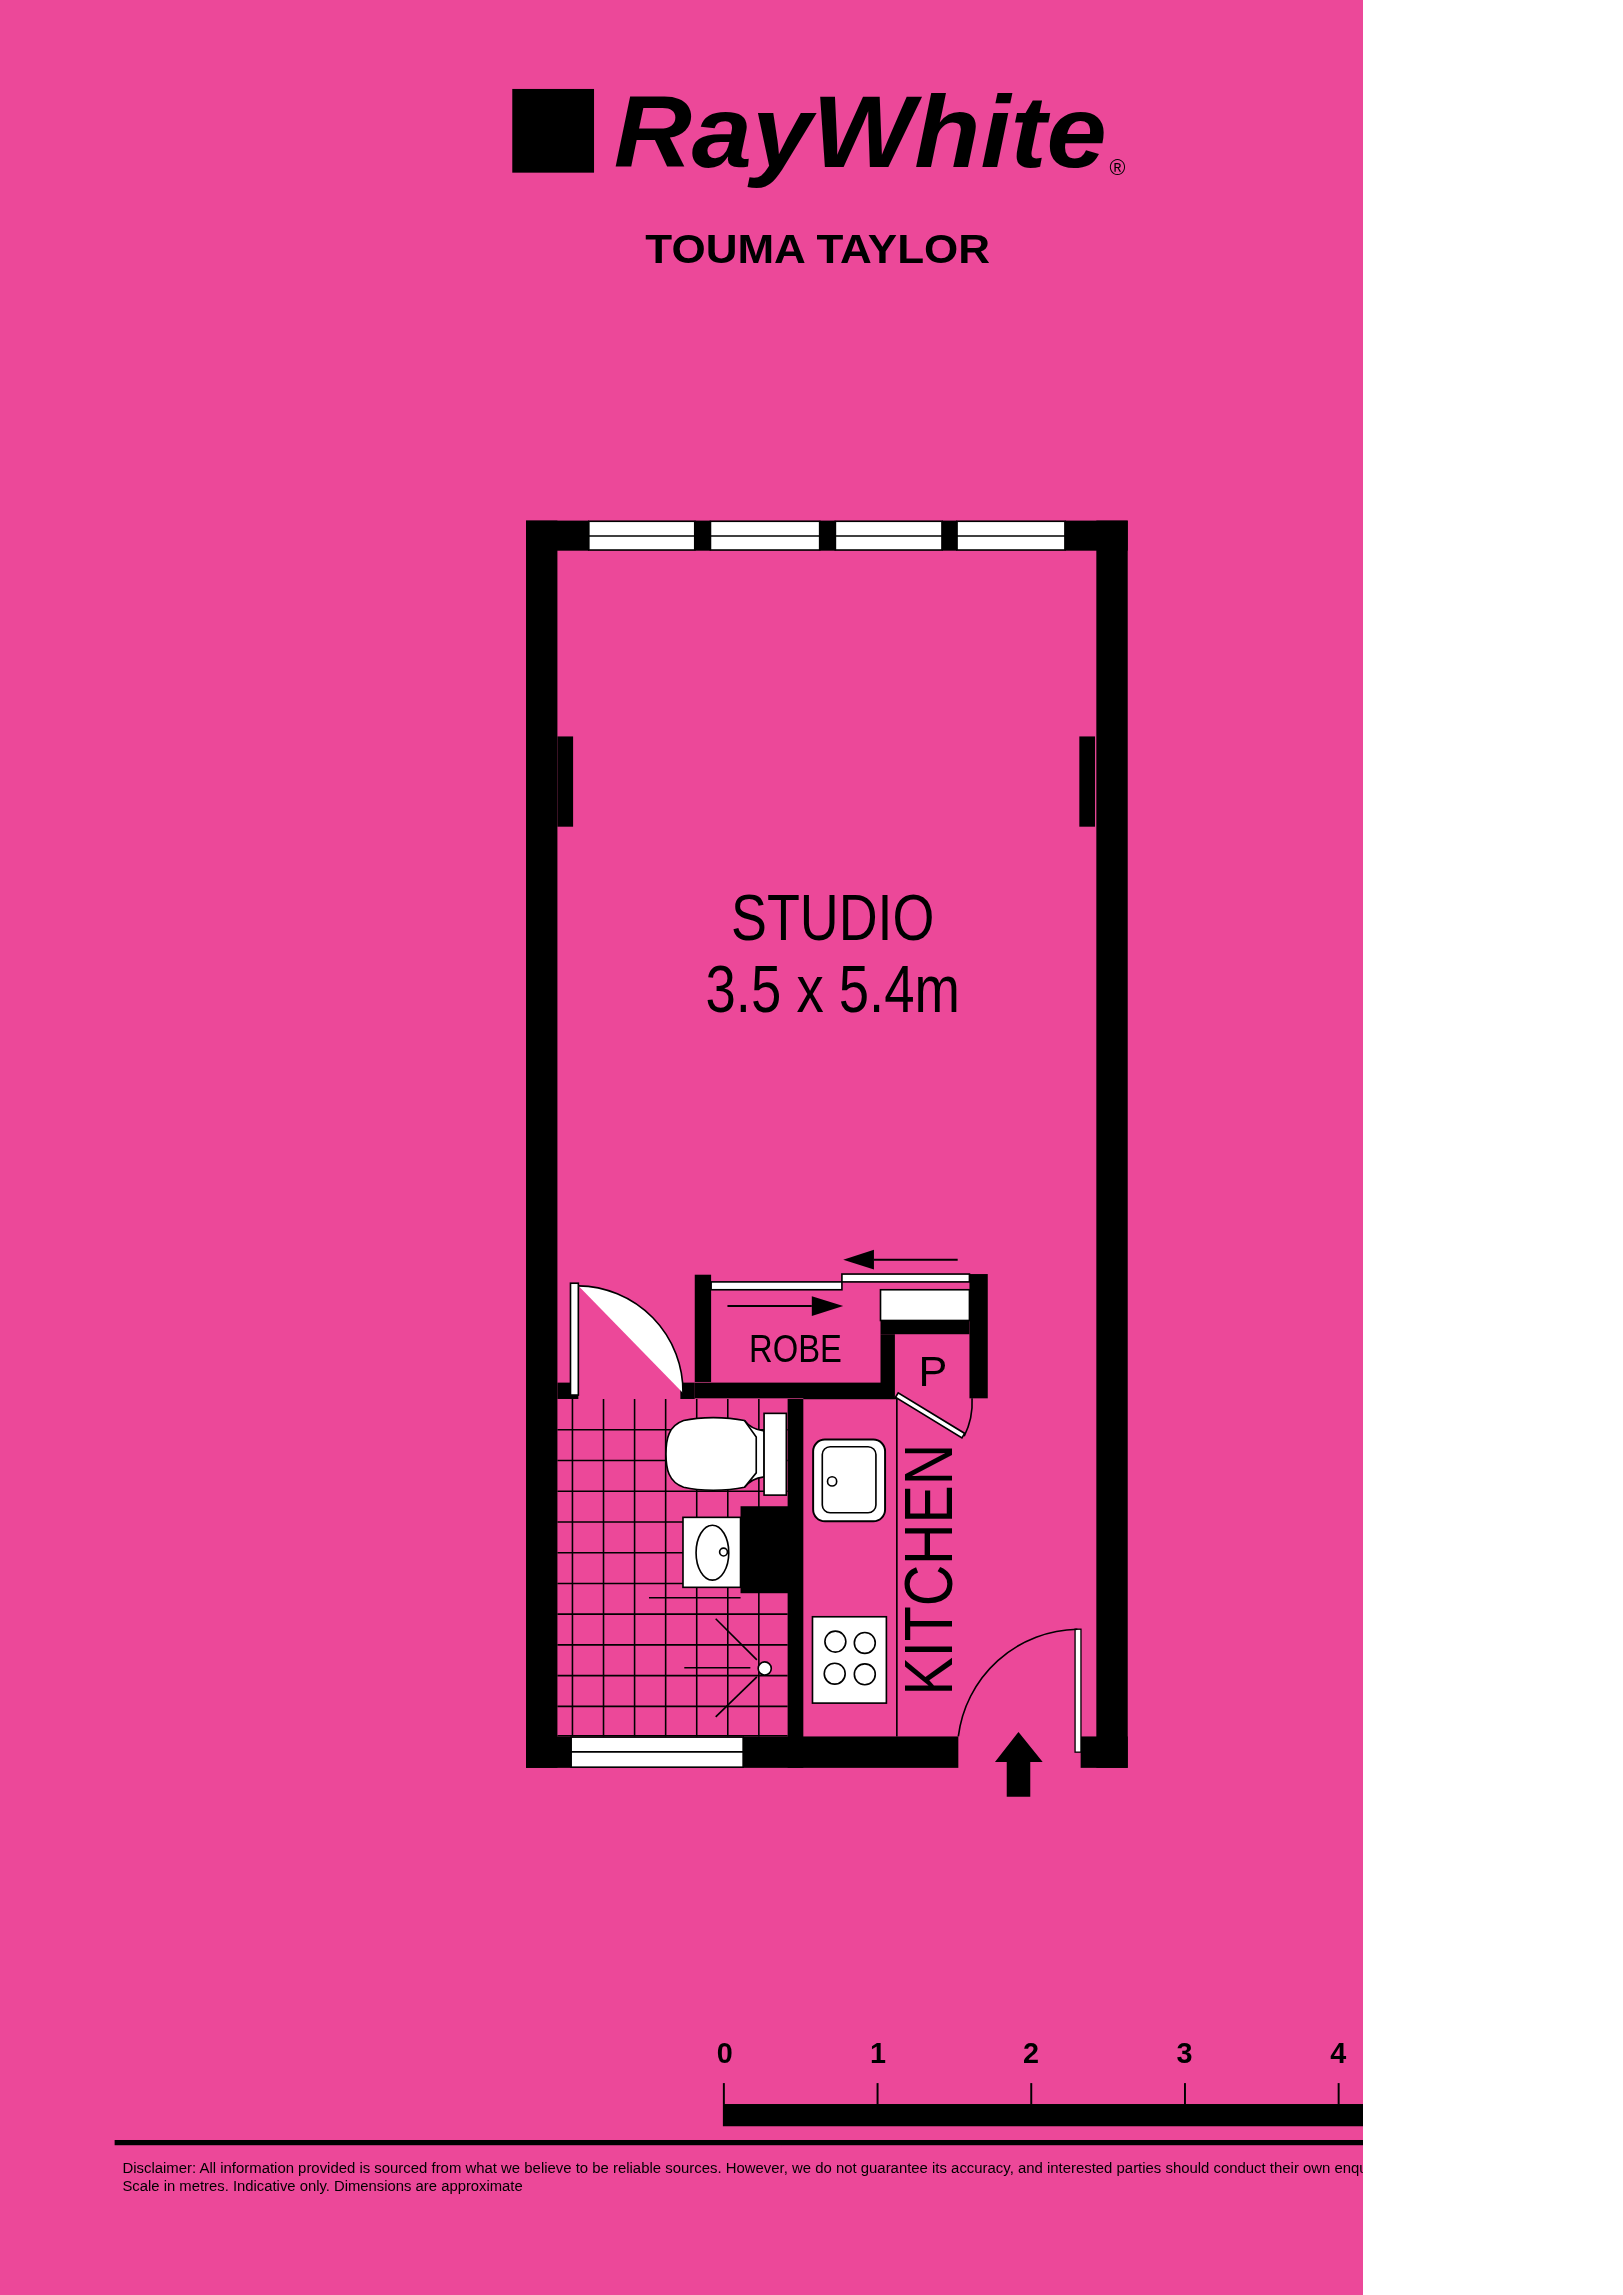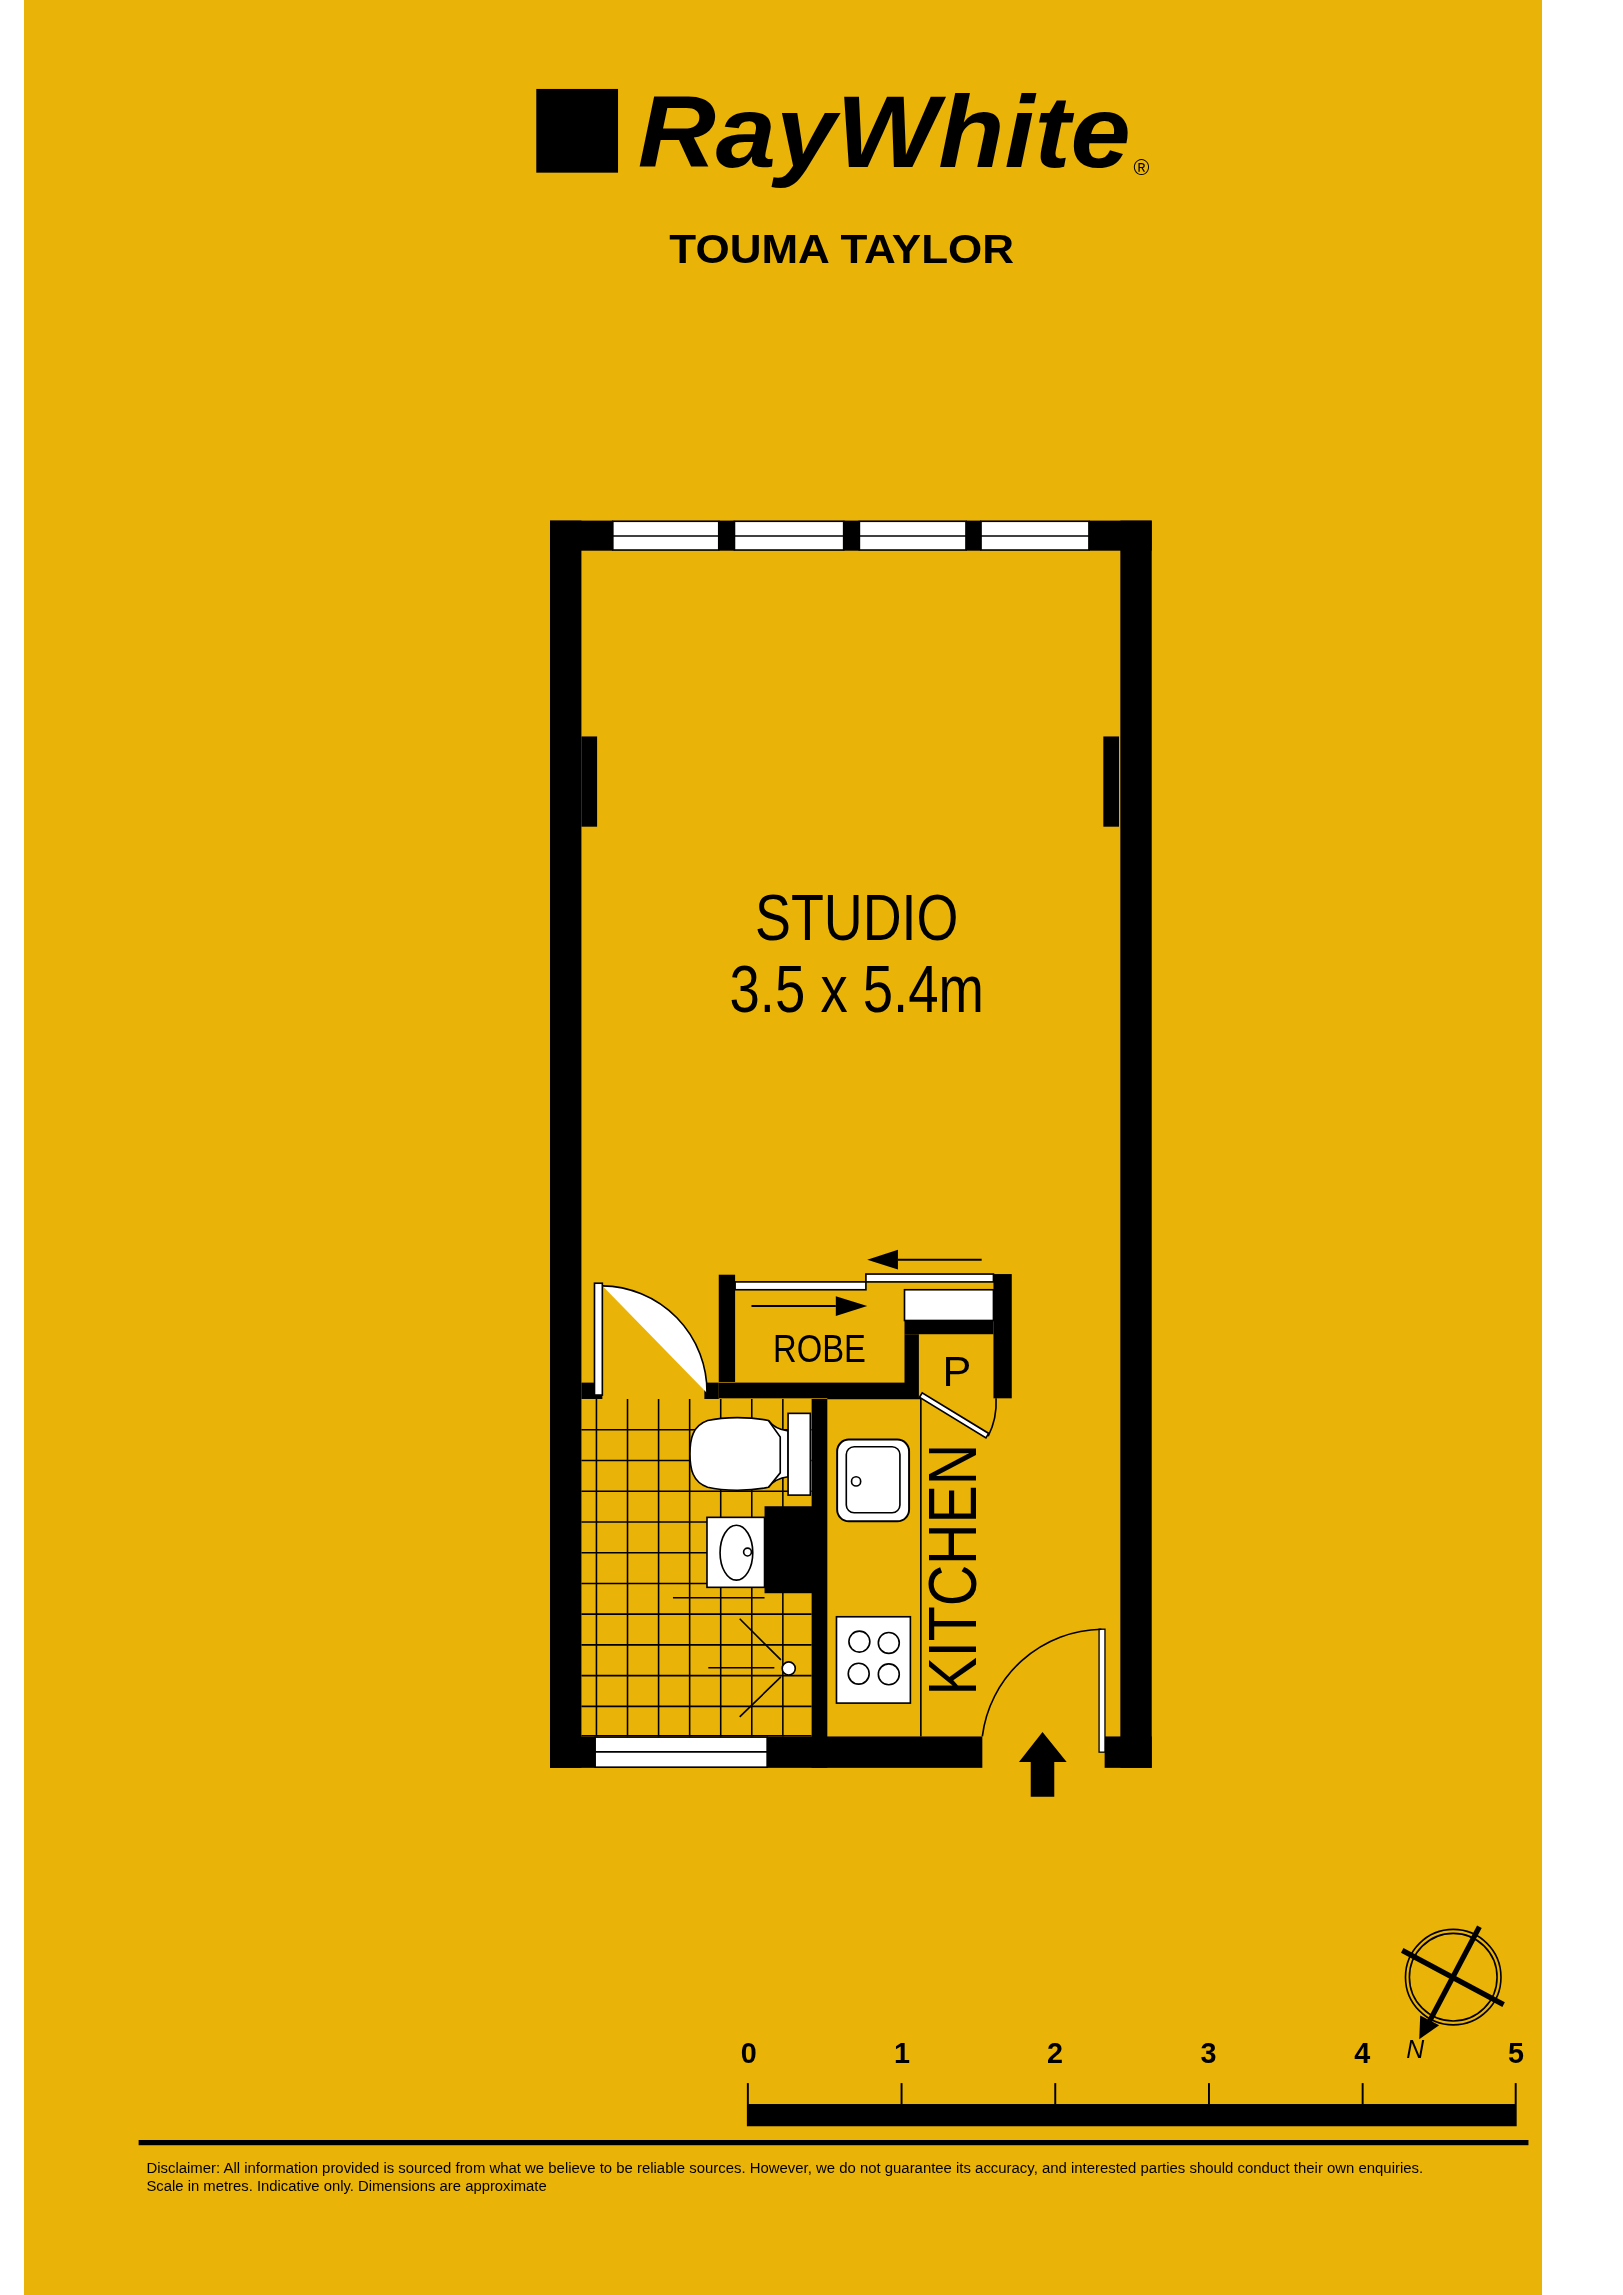--- a/index.html
+++ b/index.html
@@ -1,16 +1,16 @@
 <!DOCTYPE html>
 <html style="font-size:10.5px"><head>
 <meta charset="utf-8">
 <style>
   html,body{margin:0;padding:0;background:#fff;}
-  #page{position:relative;width:1518px;height:2295px;background:#eab308;overflow:hidden;margin-left:24px;}
+  #page{position:relative;width:1363px;height:2295px;background:#ec4899;overflow:hidden;}
   svg{position:absolute;top:0;left:0;}
   text{font-family:"Liberation Sans", sans-serif;fill:#000;}
 </style>
 </head>
 <body>
 <div id="page">
 <svg width="1623" height="2295" viewBox="0 0 2481 3509">
 
   <rect x="783" y="136" width="125" height="128" fill="#000"></rect>
   <text x="938" y="255" font-size="157" font-weight="bold" font-style="italic" textLength="754" lengthAdjust="spacingAndGlyphs">RayWhite</text>

